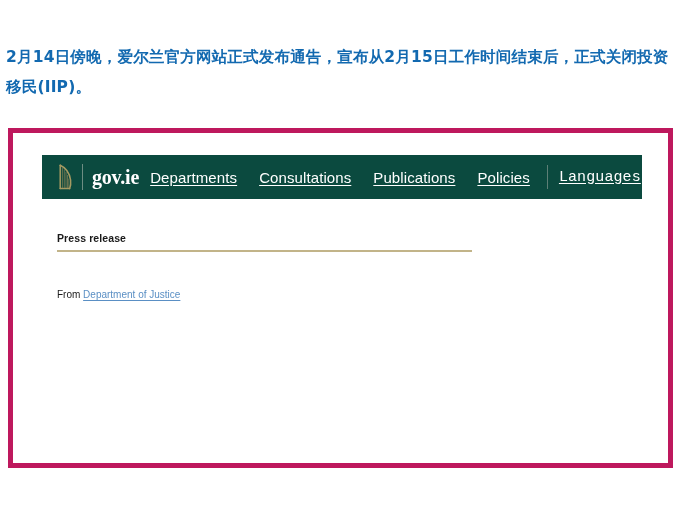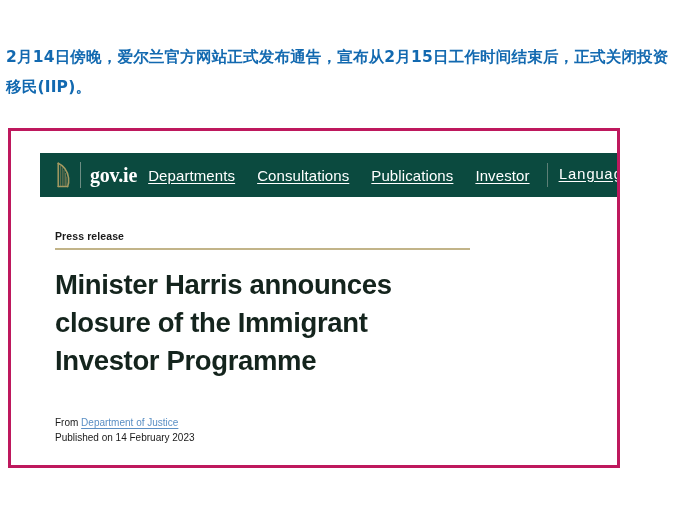--- a/index.html
+++ b/index.html
@@ -27,23 +27,23 @@
     line-height: 30px;
     letter-spacing: 0.2px;
     font-family: "DejaVu Sans", "Liberation Sans", sans-serif;
   }
 
   
   .screenshot-frame {
     position: absolute;
     left: 8px;
     top: 128px;
-    width: 612px;
+    width: 665px;
     height: 340px;
-    border: 3px solid #be185d;
+    border: 5px solid #be185d;
     background: #ffffff;
     box-sizing: border-box;
   }
 
   .screenshot-inner {
     position: absolute;
     left: 0;
     top: 0;
     right: 0;
     bottom: 0;
@@ -215,37 +215,35 @@
           <path d="M11.8 15.6 L11.8 25.0" stroke="#8d8355" stroke-width="0.7"></path>
         </svg>
         <span class="brand-divider"></span>
         <span class="brand-wordmark">gov.ie</span>
       </div>
 
       <nav class="gov-nav">
         <a class="nav-link" href="#">Departments</a>
         <a class="nav-link" href="#">Consultations</a>
         <a class="nav-link" href="#">Publications</a>
-        <a class="nav-link" href="#">Investor</a>
+        <a class="nav-link" href="#">Policies</a>
         <span class="nav-divider"></span>
         <span class="nav-lang">
           <a class="nav-link" href="#">Languages</a>
           <span class="caret-down"></span>
         </span>
       </nav>
     </div>
 
     <div class="article">
       <div class="kicker">Press release</div>
       <div class="kicker-rule"></div>
 
-      <h1 class="headline">Minister Harris announces closure of the Immigrant Investor Programme</h1>
 
       <div class="meta">
         <div class="meta-row">
           <span>From </span><a class="meta-link" href="#">Department of Justice</a>
         </div>
-        <div class="meta-row">Published on 14 February 2023</div>
       </div>
     </div>
 
   </div>
 </div>
 
 </body></html>

